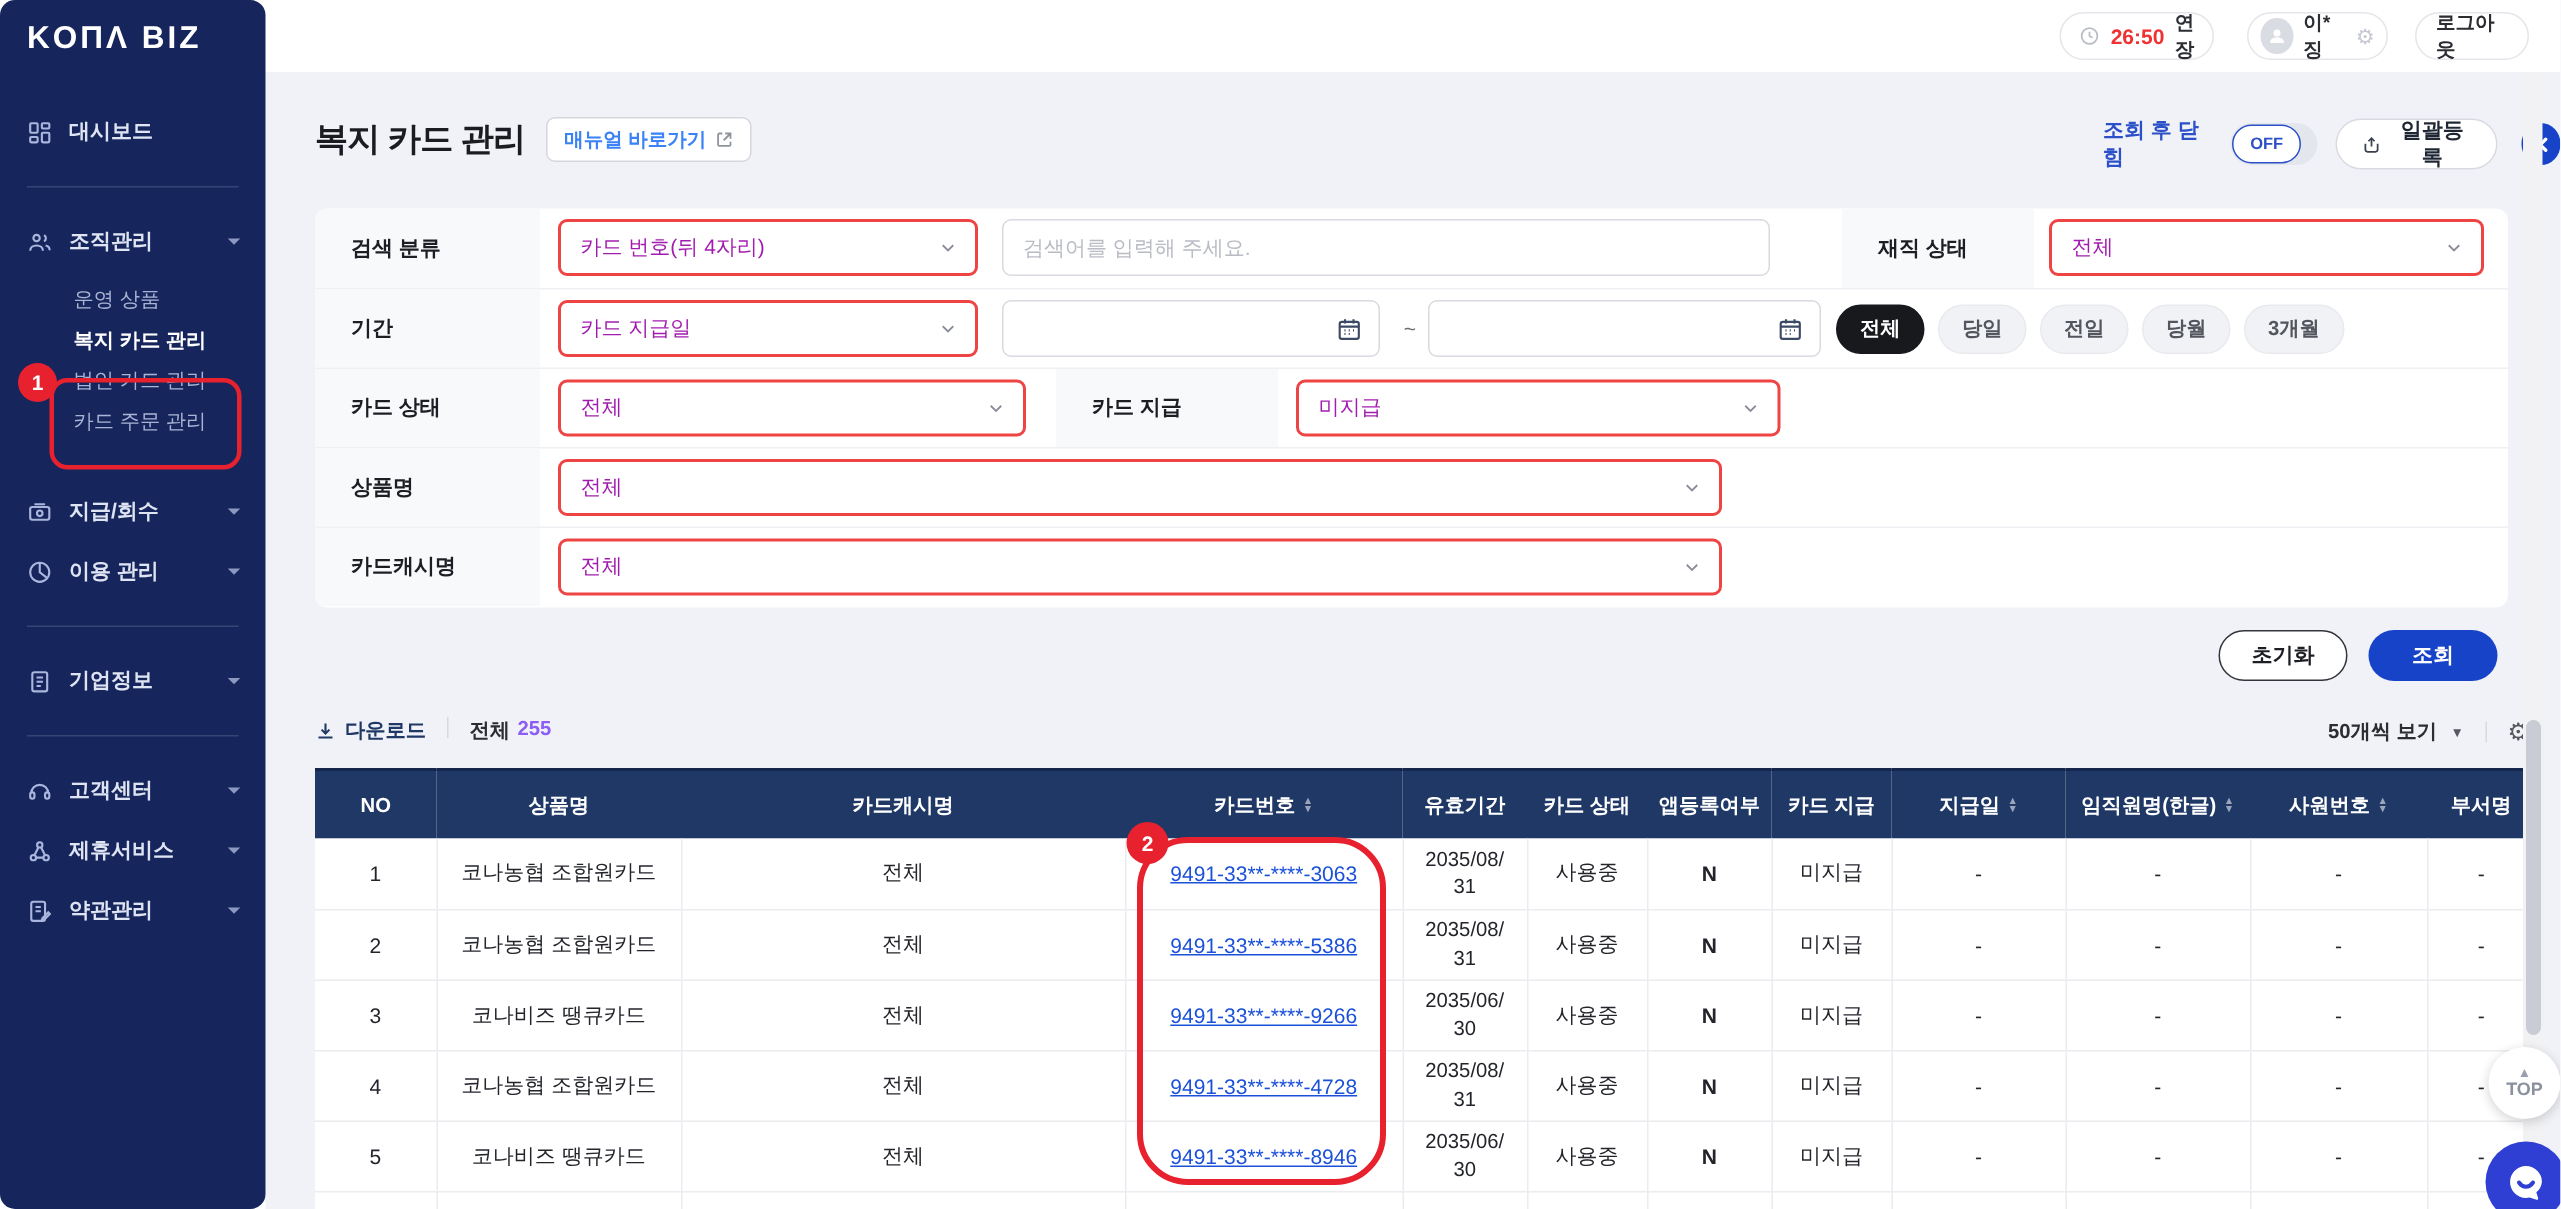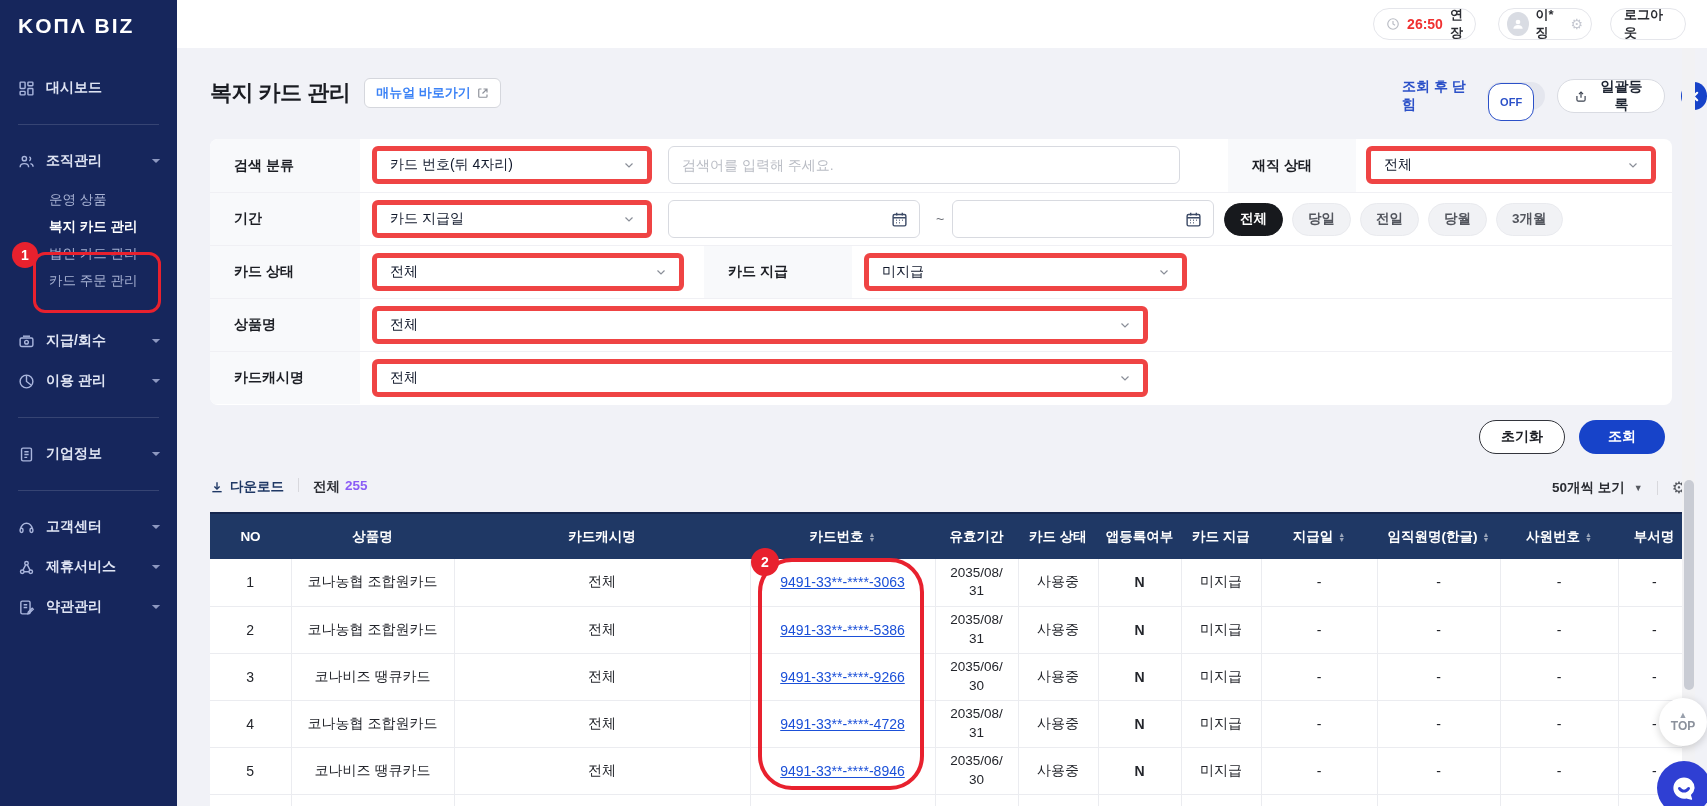--- a/index.html
+++ b/index.html
@@ -1,21 +1,21 @@
 <!DOCTYPE html>
 <html><head>
 <meta charset="utf-8">
 <style>
   * { margin:0; padding:0; box-sizing:border-box; }
   html,body { width:1707px; height:806px; overflow:hidden; }
   body { font-family:"Liberation Sans","DejaVu Sans",sans-serif; background:#fff; color:#23252b; }
   .screen { position:relative; width:1707px; height:806px; overflow:hidden; background:#fff; }
 
   
-  .sidebar { position:absolute; left:0; top:0; width:177px; height:806px; background:#16265c; z-index:5; }
+  .sidebar { position:absolute; left:0; top:0; width:177px; height:806px; background:#16265c; z-index:5;border-radius:10px; }
   .logo { padding:14px 0 0 18px; font-size:21px; font-weight:bold; color:#fff; letter-spacing:2px; white-space:nowrap; }
   .side-item { height:40px; display:flex; align-items:center; gap:11px; padding:0 16px 0 18px; color:#dfe4f3; font-size:14px; font-weight:bold; cursor:pointer; }
   .side-item .sicon { width:17px; height:17px; color:#aab6dd; flex:0 0 17px; display:flex; }
   .side-item .sicon svg { width:17px; height:17px; }
   .side-item .chev { margin-left:auto; color:#8d98c0; display:flex; }
   .side-item .chev svg { width:10px; height:10px; }
   .chev.up svg { transform:rotate(180deg); }
   .side-divider { height:1px; background:rgba(255,255,255,0.14); margin:16px 18px; }
   .submenu { padding:4px 0 10px 0; }
   .sub-item { height:25px; margin:2px 0; display:flex; align-items:center; padding-left:49px; font-size:13.5px; color:#a9b3d4; cursor:pointer; }
@@ -40,33 +40,33 @@
   .content { position:absolute; left:177px; top:48px; width:1530px; height:758px; background:#f1f2f7; overflow:hidden; }
 
   .page-head { position:absolute; left:33px; top:26px; height:38px; display:flex; align-items:center; gap:14px; }
   .page-title { font-size:22px; font-weight:bold; color:#1a1c22; letter-spacing:-0.5px; }
   .manual-btn { height:30px; background:#fff; border:1px solid #d5d7dd; border-radius:6px; display:flex; align-items:center; gap:6px; padding:0 11px; font-size:13px; font-weight:bold; color:#3b82f6; cursor:pointer; }
   .manual-btn svg { width:12px; height:12px; color:#8f939c; }
 
   .head-right { position:absolute; top:30px; left:1225px; display:flex; align-items:center; gap:12px; }
   .close-after { color:#2b50c8; font-weight:bold; font-size:14px; }
   .toggle { position:relative; width:62px; height:28px; background:#e4e6ee; border-radius:14px; cursor:pointer; }
-  .toggle-knob { position:absolute; left:1px; top:1px; width:46px; height:38px; background:#fff; border:1.5px solid #2b50c8; border-radius:13px; display:flex; align-items:center; justify-content:center; font-size:11px; font-weight:bold; color:#2b50c8; }
+  .toggle-knob { position:absolute; left:1px; top:1px; width:46px; height:26px; background:#fff; border:1.5px solid #2b50c8; border-radius:13px; display:flex; align-items:center; justify-content:center; font-size:11px; font-weight:bold; color:#2b50c8; }
   .bulk-btn { height:34px; background:#fff; border:1px solid #d9dbe2; border-radius:18px; display:flex; align-items:center; gap:7px; padding:0 16px; font-size:14px; font-weight:bold; color:#1f2633; cursor:pointer; }
   .bulk-btn svg { width:15px; height:15px; color:#39404e; }
   .x-btn { width:28px; height:28px; border-radius:50%; background:#1743c9; color:#fff; display:flex; align-items:center; justify-content:center; cursor:pointer; margin-left:4px; }
   .x-btn svg { width:11px; height:11px; }
 
   
   .fpanel { position:absolute; left:33px; top:91px; width:1462px; height:266px; background:#fff; border-radius:8px; overflow:hidden; }
   .frow { position:relative; height:53px; }
   .frow + .frow { border-top:1px solid #f0f0f4; }
   .flabel { position:absolute; left:0; top:0; width:150px; height:100%; background:#f8f9fb; display:flex; align-items:center; padding-left:24px; font-size:14px; font-weight:bold; color:#1c1e24; }
   .flabel2 { position:absolute; top:0; height:100%; background:#f8f9fb; display:flex; align-items:center; padding-left:24px; font-size:14px; font-weight:bold; color:#1c1e24; }
-  .select { position:absolute; top:7px; height:38px; background:#fff; border:5px solid #ef4444; border-radius:6px; display:flex; align-items:center; padding:0 34px 0 13px; font-size:14px; color:#0f172a; cursor:pointer; }
+  .select { position:absolute; top:7px; height:38px; background:#fff; border:2px solid #ef4444; border-radius:6px; display:flex; align-items:center; padding:0 34px 0 13px; font-size:14px; color:#a21caf; cursor:pointer; }
   .select .chevd { position:absolute; right:12px; color:#8a8e98; display:flex; }
   .select .chevd svg { width:12px; height:12px; }
   .ftext { position:absolute; top:7px; height:38px; border:1px solid #d8dae0; border-radius:6px; padding:0 13px; font-size:14px; color:#2f3138; font-family:inherit; }
   .ftext::placeholder { color:#b9bcc4; }
   .dateinput { position:absolute; top:7px; height:38px; background:#fff; border:1px solid #d8dae0; border-radius:6px; cursor:pointer; }
   .dateinput svg { position:absolute; right:11px; top:10px; width:17px; height:17px; color:#3c4a66; }
   .tilde { position:absolute; top:0; height:100%; display:flex; align-items:center; color:#6b6e76; font-size:14px; }
   .presets { position:absolute; left:1014px; top:0; height:100%; display:flex; align-items:center; gap:9px; }
   .preset { height:33px; padding:0 15px; border-radius:17px; background:#f1f2f5; border:1px solid #e9eaee; display:flex; align-items:center; font-size:13.5px; color:#53565e; font-weight:bold; cursor:pointer; }
   .preset.active { background:#17191d; border-color:#17191d; color:#fff; }

